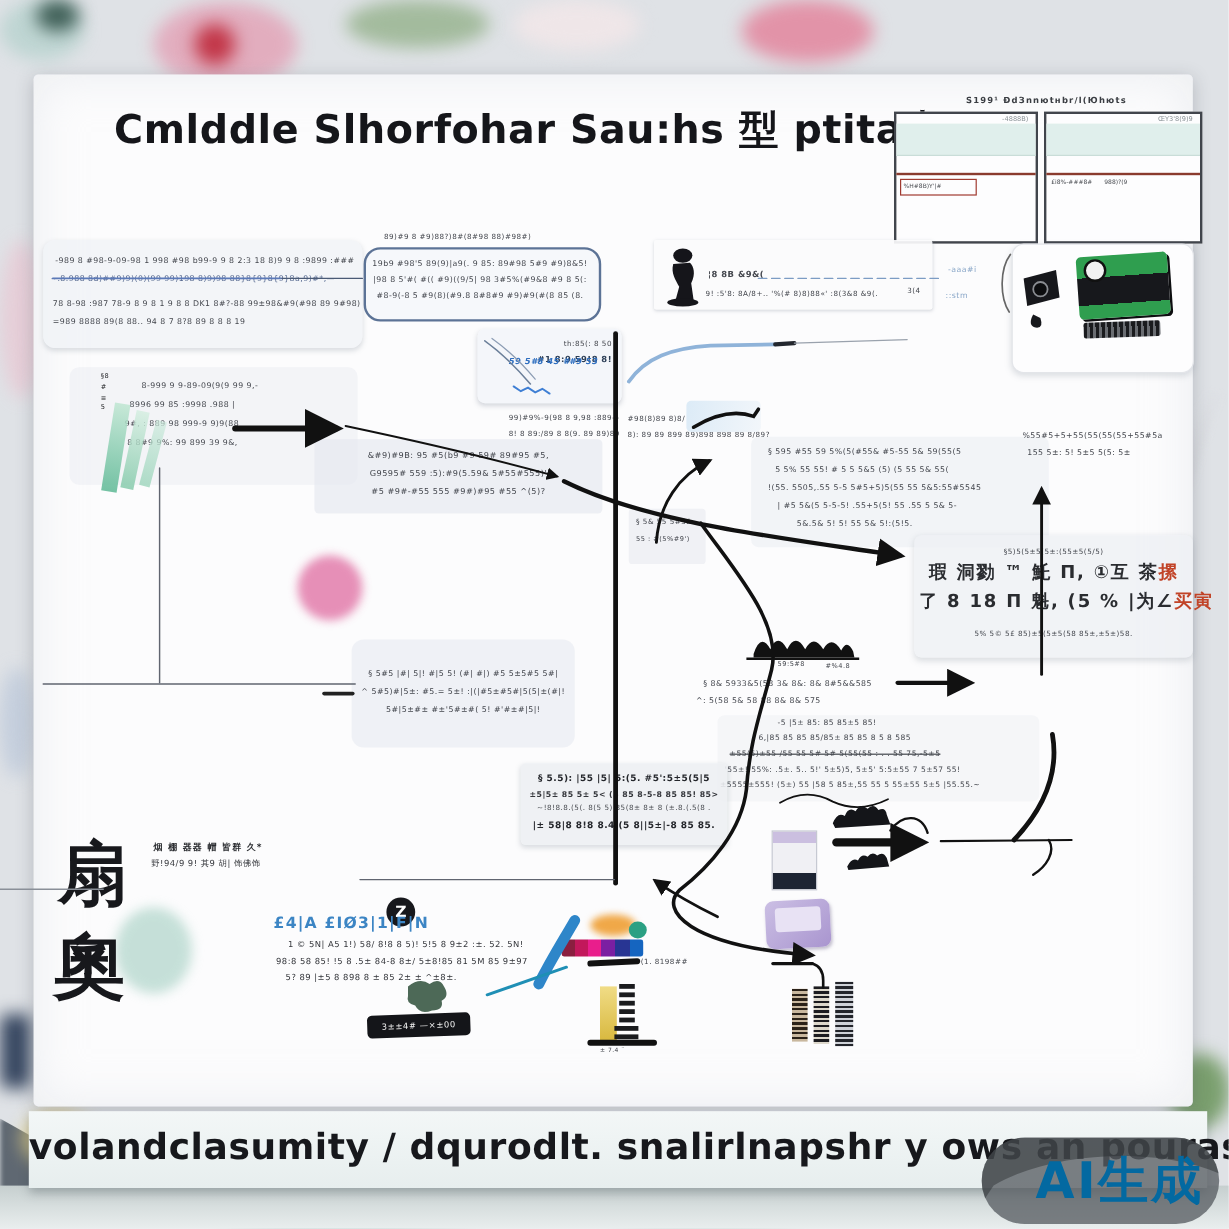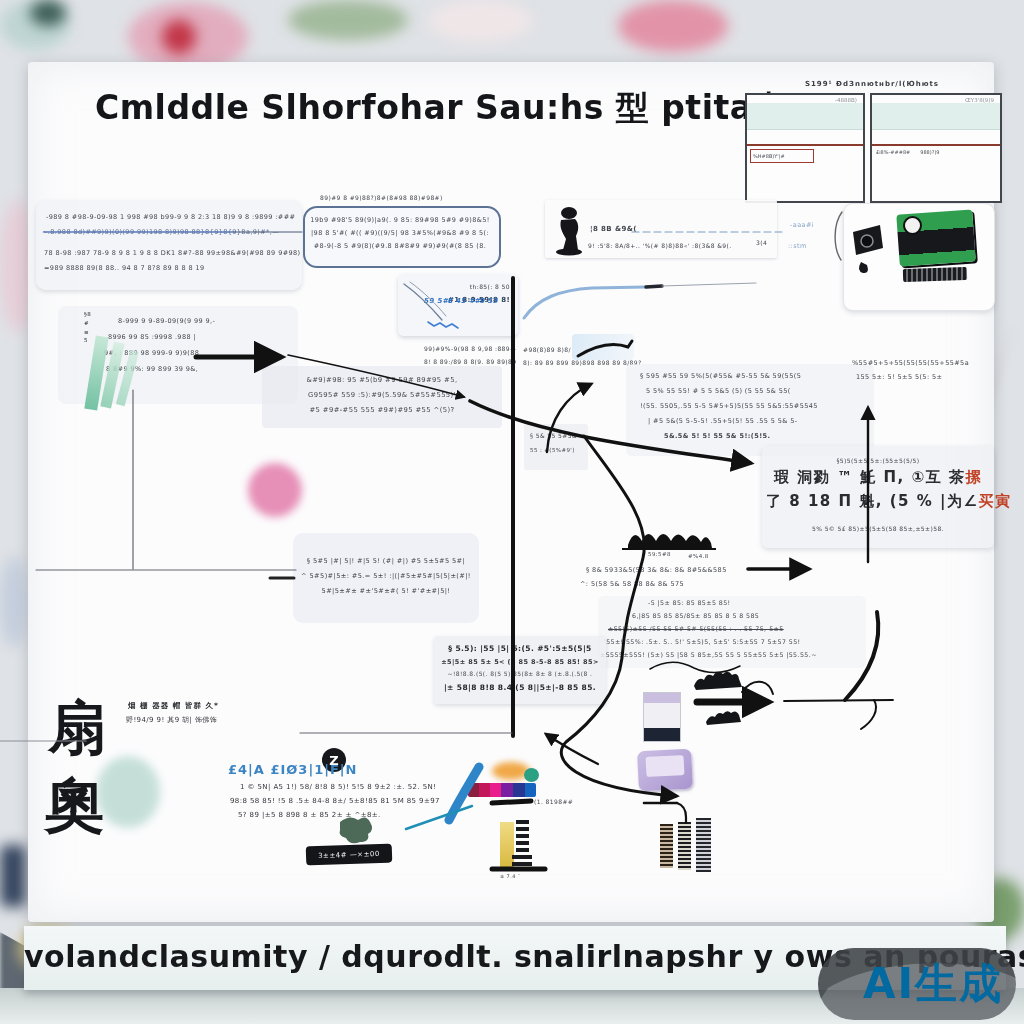--- a/index.html
+++ b/index.html
@@ -134,21 +134,21 @@
 
   <div class="box" style="left:524px;top:424px;width:64px;height:46px;background:rgba(236,238,243,.8);border-radius:3px;"></div>
   <div class="tt" style="left:530px;top:431px;font-size:6px;">§ 5&amp; 55 5#5&amp;</div>
   <div class="tt" style="left:530px;top:446px;font-size:5.5px;">55 : #(5%#9')</div>
 
   <div class="box" style="left:626px;top:364px;width:248px;height:92px;background:rgba(235,238,243,.6);border-radius:6px;"></div>
   <div class="tt" style="left:640px;top:371px;">§ 595 #55 59 5%(5(#55&amp; #5-55 5&amp; 59(55(5</div>
   <div class="tt" style="left:646px;top:386px;">5 5% 55 55! # 5 5 5&amp;5 (5) (5 55 5&amp; 55(</div>
   <div class="tt" style="left:640px;top:401px;">!(55. 5505,.55 5-5 5#5+5)5(55 55 5&amp;5:55#5545</div>
   <div class="tt" style="left:648px;top:416px;">| #5 5&amp;(5 5-5-5! .55+5(5! 55 .55 5 5&amp; 5-</div>
-  <div class="tt" style="left:664px;top:431px;font-weight:bold;">5&amp;.5&amp; 5! 5! 55 5&amp; 5!:(5!5.</div>
+  <div class="tt" style="left:664px;top:431px;">5&amp;.5&amp; 5! 5! 55 5&amp; 5!:(5!5.</div>
 
   <div class="tt" style="left:852px;top:358px;">%55#5+5+55(55(55(55+55#5a</div>
   <div class="tt" style="left:856px;top:372px;">155 5±: 5! 5±5 5(5: 5±</div>
 
   <div class="box" style="left:762px;top:446px;width:232px;height:102px;background:rgba(238,240,244,.8);border-radius:6px;box-shadow:0 2px 5px rgba(120,130,145,.25);"></div>
   <div class="tt c" style="left:766px;top:456px;width:224px;font-size:6px;">§5)5(5±5(5±:(55±5(5/5)</div>
   <div class="abs" style="left:766px;top:468px;width:224px;text-align:center;font-size:15px;font-weight:bold;letter-spacing:1.5px;color:#2a2c30;white-space:nowrap;">
     <span>瑕 洞勠 ™ 魠 П, ①互 茶</span><span style="color:#c14327;">摞</span>
   </div>
   <div class="abs" style="left:766px;top:492px;width:224px;text-align:center;font-size:15px;font-weight:bold;letter-spacing:1.5px;color:#2a2c30;white-space:nowrap;">

